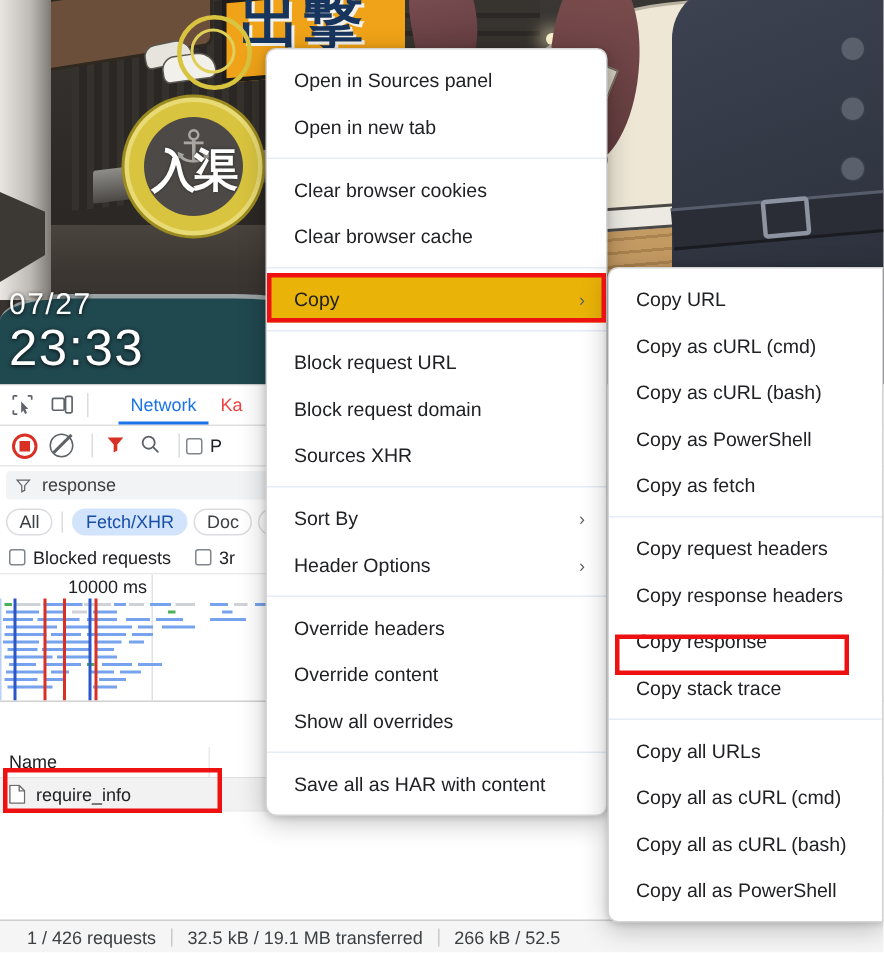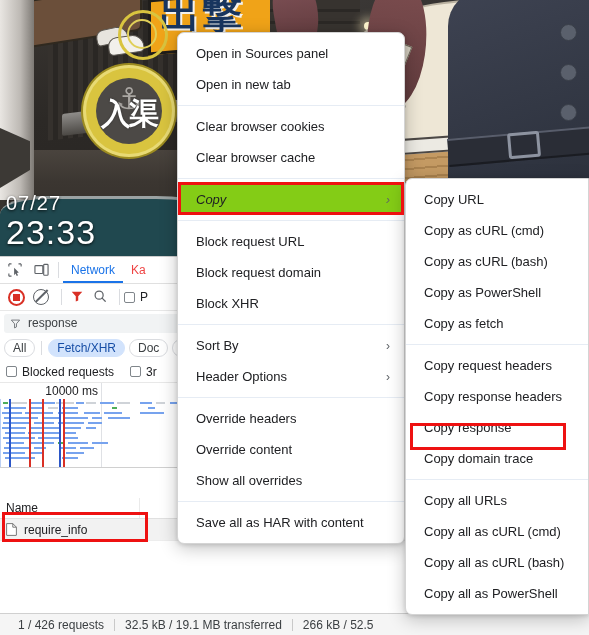--- a/index.html
+++ b/index.html
@@ -396,20 +396,21 @@
     padding: 0 8px;
     height: 26px;
     line-height: 26px;
     color: #ef4444;
     font-size: 12px;
     box-sizing: border-box;
   }
   .dt-tab.active {
     color: #1a73e8;
     border-bottom: 2px solid #1a73e8;
+    margin-left: 16px;
   }
 
   .dt-toolbar {
     height: 27px;
     display: flex;
     align-items: center;
     padding: 0 4px;
     box-sizing: border-box;
     border-bottom: 1px solid #e8e8e8;
   }
@@ -654,22 +655,21 @@
     white-space: nowrap;
     position: relative;
   }
   .mi .arrow {
     margin-left: auto;
     color: #5f6368;
     font-size: 12px;
     line-height: 1;
   }
   .mi.hl {
-    background: #84cc16;
-    font-style: italic;
+    background: #eab308;
   }
   .msep {
     height: 1px;
     background: #e6ecf4;
     margin: 5px 0;
   }
   
   .redbox {
     position: absolute;
     border: 3px solid #ee1111;
@@ -945,21 +945,21 @@
       <span class="arrow">›</span>
     </div>
     <div class="msep"></div>
     <div class="mi">
       <span>Block request URL</span>
     </div>
     <div class="mi">
       <span>Block request domain</span>
     </div>
     <div class="mi">
-      <span>Block XHR</span>
+      <span>Sources XHR</span>
     </div>
     <div class="msep"></div>
     <div class="mi">
       <span>Sort By</span>
       <span class="arrow">›</span>
     </div>
     <div class="mi">
       <span>Header Options</span>
       <span class="arrow">›</span>
     </div>
@@ -999,21 +999,21 @@
     <div class="mi">
       <span>Copy request headers</span>
     </div>
     <div class="mi">
       <span>Copy response headers</span>
     </div>
     <div class="mi">
       <span>Copy response</span>
     </div>
     <div class="mi">
-      <span>Copy domain trace</span>
+      <span>Copy stack trace</span>
     </div>
     <div class="msep"></div>
     <div class="mi">
       <span>Copy all URLs</span>
     </div>
     <div class="mi">
       <span>Copy all as cURL (cmd)</span>
     </div>
     <div class="mi">
       <span>Copy all as cURL (bash)</span>

